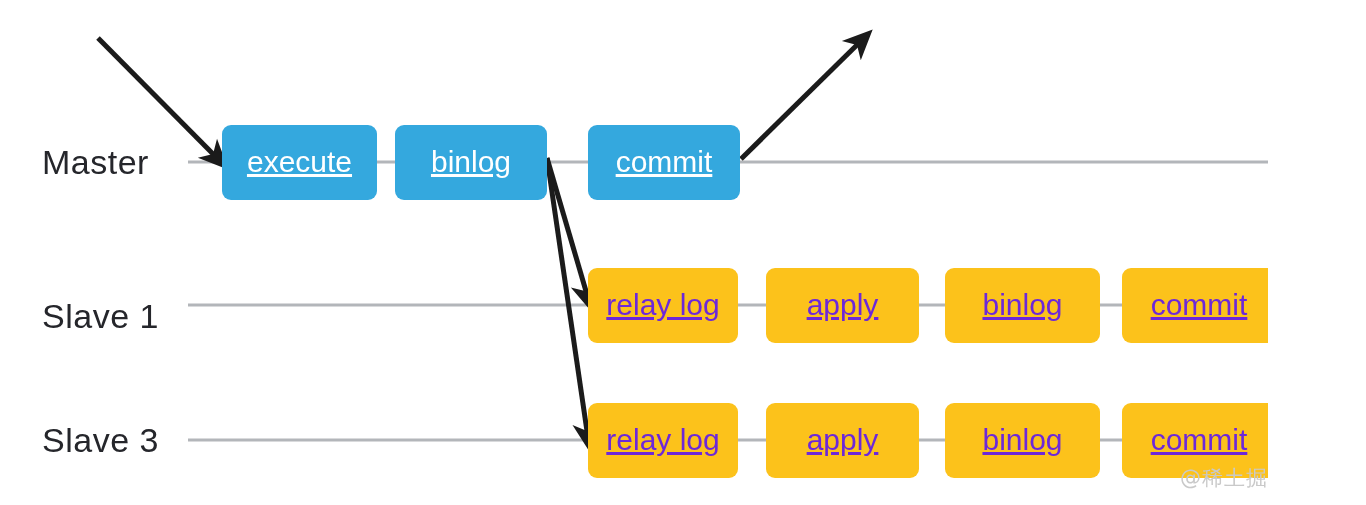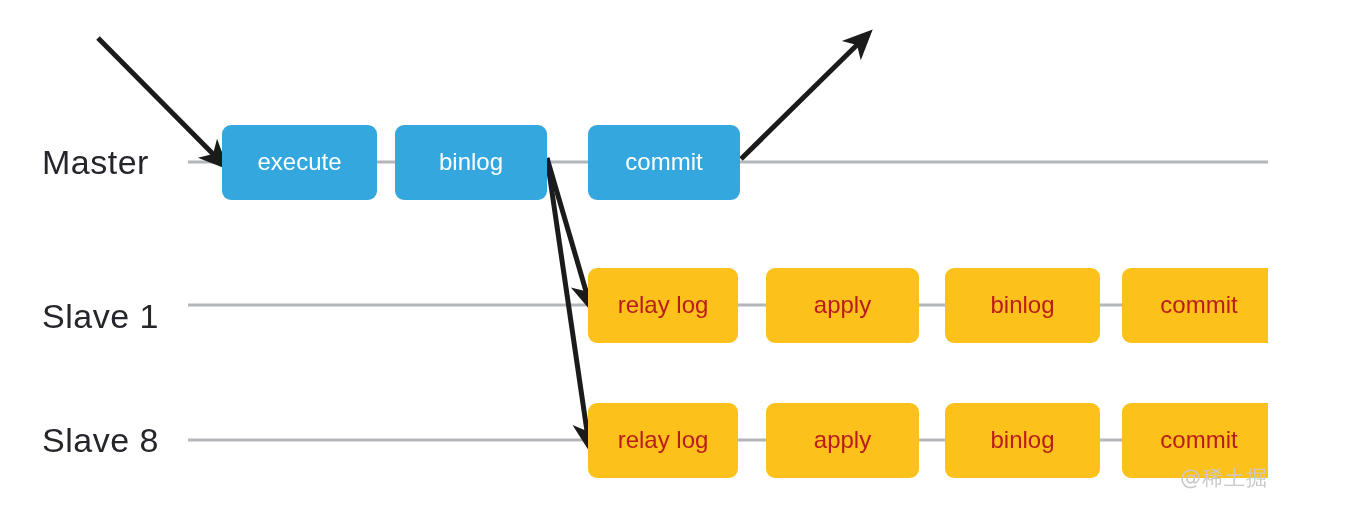--- a/index.html
+++ b/index.html
@@ -25,32 +25,33 @@
     white-space: nowrap;
     line-height: 1;
     transform: translateY(-50%);
   }
   .node {
     position: absolute;
     display: flex;
     align-items: center;
     justify-content: center;
     border-radius: 9px;
-    font-size: 24px;
+    font-size: 30px;
     line-height: 1;
     white-space: nowrap;
     box-sizing: border-box;
+    text-decoration: underline;
   }
   .node.master {
     background: #34a8de;
     color: #ffffff;
   }
   .node.slave {
     background: #fcc21b;
-    color: #b91c1c;
+    color: #6d28d9;
   }
   svg.overlay {
     position: absolute;
     left: 0;
     top: 0;
     width: 1366px;
     height: 505px;
     pointer-events: none;
   }
   .watermark {
@@ -85,21 +86,21 @@
         <line x1="98" y1="38" x2="218" y2="159" stroke="#1b1b1b" stroke-width="5" marker-end="url(#blk-head)"></line>
         <line x1="741" y1="159" x2="862" y2="40" stroke="#1b1b1b" stroke-width="5" marker-end="url(#blk-head)"></line>
         <line x1="547" y1="158" x2="588" y2="298" stroke="#1b1b1b" stroke-width="5" marker-end="url(#blk-head)"></line>
         <line x1="547" y1="158" x2="588" y2="438" stroke="#1b1b1b" stroke-width="5" marker-end="url(#blk-head)"></line>
       </g>
   </svg>
 
   <div id="labels">
       <div class="row-label" style="left: 42px; top: 162px;">Master</div>
       <div class="row-label" style="left: 42px; top: 316px;">Slave 1</div>
-      <div class="row-label" style="left: 42px; top: 440px;">Slave 8</div>
+      <div class="row-label" style="left: 42px; top: 440px;">Slave 3</div>
     </div>
   <div id="nodes">
       <div class="node master" style="left: 222px; top: 124.5px; width: 155px; height: 75px;">execute</div>
       <div class="node master" style="left: 395px; top: 124.5px; width: 152px; height: 75px;">binlog</div>
       <div class="node master" style="left: 588px; top: 124.5px; width: 152px; height: 75px;">commit</div>
       <div class="node slave" style="left: 588px; top: 267.5px; width: 150px; height: 75px;">relay log</div>
       <div class="node slave" style="left: 766px; top: 267.5px; width: 153px; height: 75px;">apply</div>
       <div class="node slave" style="left: 945px; top: 267.5px; width: 155px; height: 75px;">binlog</div>
       <div class="node slave" style="left: 1122px; top: 267.5px; width: 154px; height: 75px;">commit</div>
       <div class="node slave" style="left: 588px; top: 402.5px; width: 150px; height: 75px;">relay log</div>

